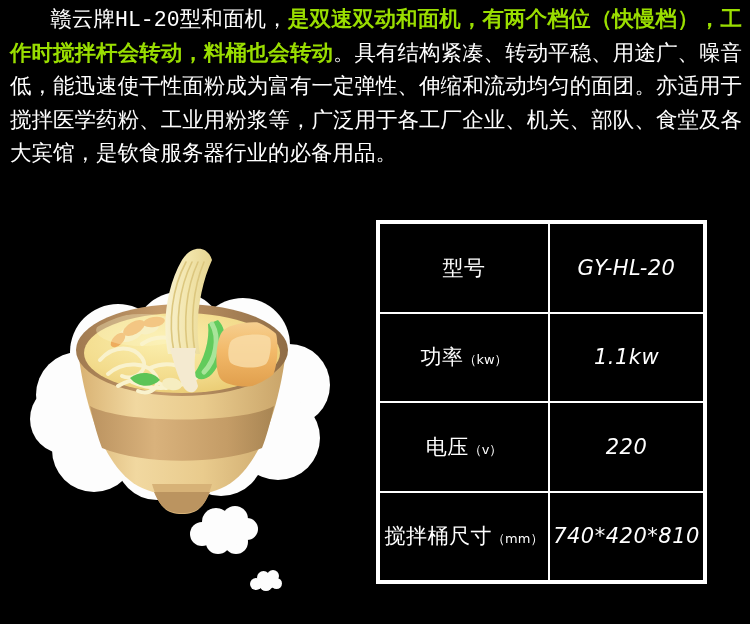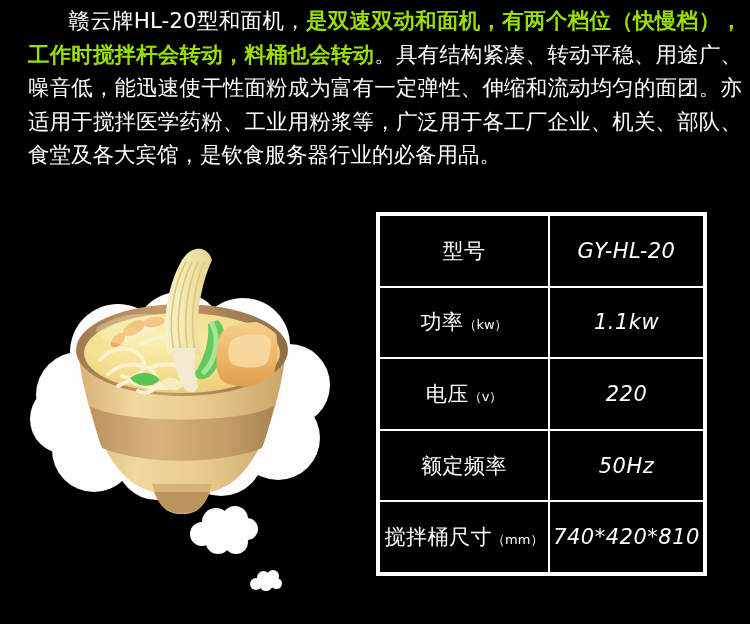--- a/index.html
+++ b/index.html
@@ -10,50 +10,51 @@
     overflow:hidden;
     position:relative;
   }
   #page{position:relative;width:750px;height:624px;background:#000;overflow:hidden;}
 
   
   .desc{
     position:absolute;
     left:0px; top:4px;
     width:750px;
-    padding:0 8px 0 28px;
+    padding:0 8px 0 10px;
     box-sizing:border-box;
     color:#ffffff;
     font-size:21.5px;
     line-height:33.5px;
     letter-spacing:0px;
     text-align:justify;
     text-justify:inter-character;
     font-weight:500;
+    font-family:Liberation Mono, monospace;
   }
   .desc .indent{display:inline-block;width:40px;}
   .desc .hl{color:#9ade00;font-weight:700;}
 
   
   .cloud{position:absolute;}
   .cloud i{
     position:absolute;
     background:#fdfdfd;
     border-radius:50%;
     display:block;
   }
 
   
   .bowl-wrap{position:absolute;left:22px;top:248px;width:320px;height:280px;}
   .bowl-svg{position:absolute;left:0;top:0;}
 
   
   .spec-table{
     position:absolute;
-    left:376px; top:212px;
+    left:376px; top:220px;
     width:331px; height:364px;
     border:2px solid #ffffff;
     box-sizing:border-box;
     border-collapse:collapse;
     background:#000;
   }
   .spec-table table{
     width:100%;height:100%;
     border-collapse:collapse;
     table-layout:fixed;
@@ -220,24 +221,20 @@
         </tr>
         <tr>
           <td class="k"><span>功率</span><span class="unit-sm">（kw）</span></td>
           <td class="v"><span>1.1kw</span><span class="note-sm"></span></td>
         </tr>
         <tr>
           <td class="k"><span>电压</span><span class="unit-sm">（v）</span></td>
           <td class="v"><span>220</span><span class="note-sm"></span></td>
         </tr>
         <tr>
-          <td class="k"><span>额定频率</span><span class="unit-sm"></span></td>
-          <td class="v"><span>50Hz</span><span class="note-sm"></span></td>
-        </tr>
-        <tr>
           <td class="k"><span>搅拌桶尺寸</span><span class="unit-sm">（mm）</span></td>
           <td class="v"><span>740*420*810</span><span class="note-sm"></span></td>
         </tr>
       </tbody>
     </table>
   </div>
 
 </div>
 
 </body></html>

